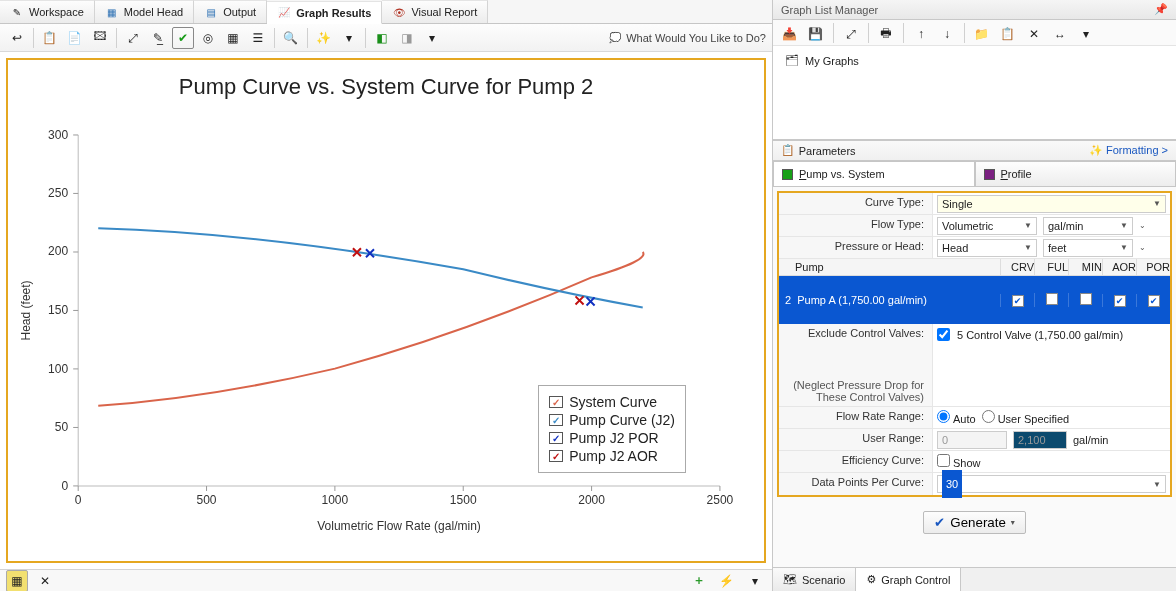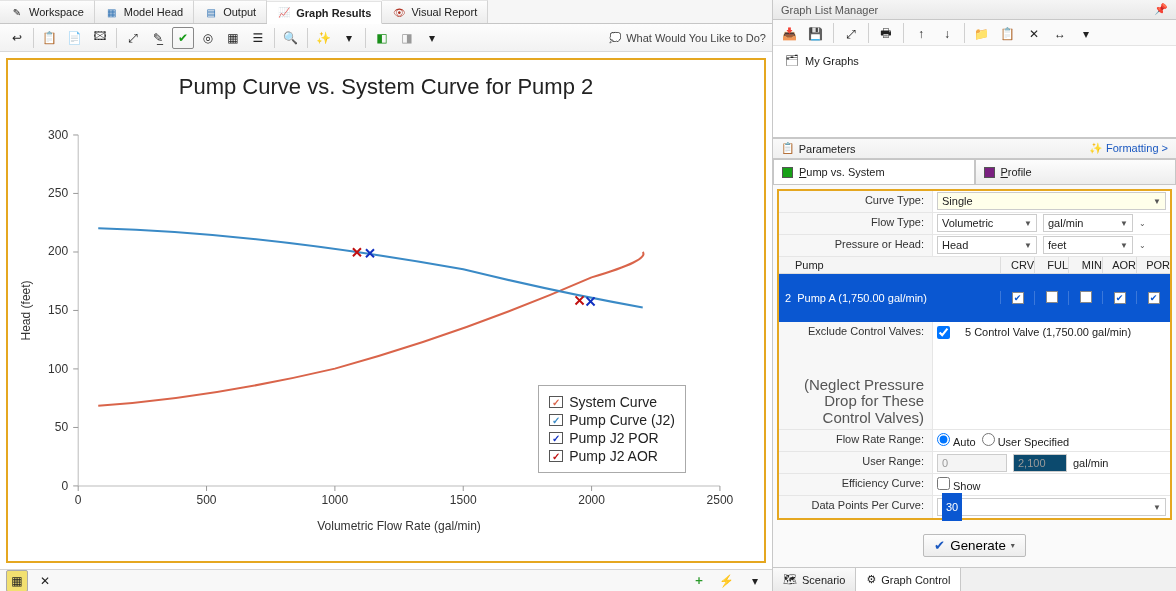--- a/index.html
+++ b/index.html
@@ -237,21 +237,21 @@
   .pump-row {
     display:flex;
     background:#0a57d1;
     color:#fff;
     align-items:center;
   }
   .pump-row .c0 { flex:1; padding:18px 6px;}
   .pump-row .c { width:34px; text-align:center; padding:0; border-left:1px solid rgba(255,255,255,0.2);}
   .pump-row .chk { width:12px; height:12px; border:1px solid #888; background:#fff; display:inline-block;}
   .pump-row .chk.ck::after { content:"✔"; color:#0a57d1; font-size:9px; display:block; line-height:10px;}
-  .smallnote { font-size:15px; color:#555; line-height:1.1;margin-top:40px;}
+  .smallnote { font-size:11px; color:#555; line-height:1.1;margin-top:40px;}
   .btn {
     border:1px solid #bbb;
     background:linear-gradient(#fdfdfd,#ececec);
     padding:2px 8px;
     cursor:pointer;
     border-radius:2px;
   }
   .generate-row { display:flex; justify-content:center; padding:10px 0;}
   .bottom-tabs {
     margin-top:auto;
@@ -524,21 +524,21 @@
         <div class="c"><span class="chk ck"></span></div>
         <div class="c"><span class="chk ck"></span></div>
       </div>
 
       <div class="prow" style="align-items:flex-start">
         <div class="plabel" style="height:auto">
           <div>Exclude Control Valves:</div>
           <div class="smallnote">(Neglect Pressure Drop for These Control Valves)</div>
         </div>
         <div class="pval" style="align-items:flex-start;padding-top:4px">
-          <label style="display:flex;gap:12px;align-items:center">
+          <label style="display:flex;gap:4px;align-items:center">
             <input type="checkbox" checked="" style="">
             <span>5  Control Valve  (1,750.00 gal/min)</span>
           </label>
         </div>
       </div>
 
       <div class="prow">
         <div class="plabel">Flow Rate Range:</div>
         <div class="pval">
           <label><input type="radio" name="fr" checked="" style=""><span>Auto</span></label>

